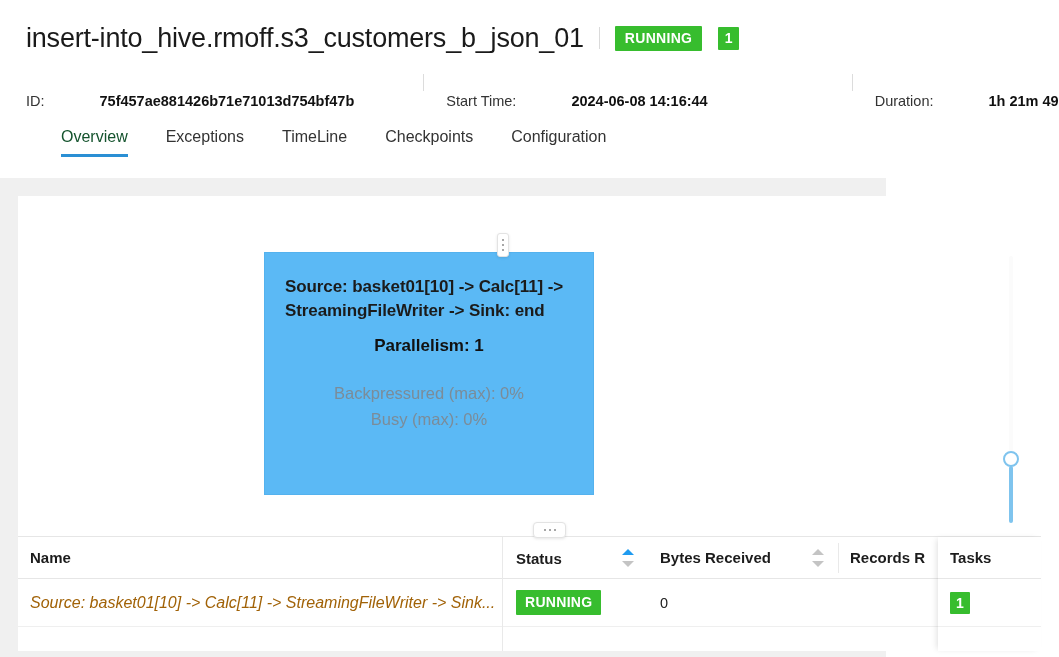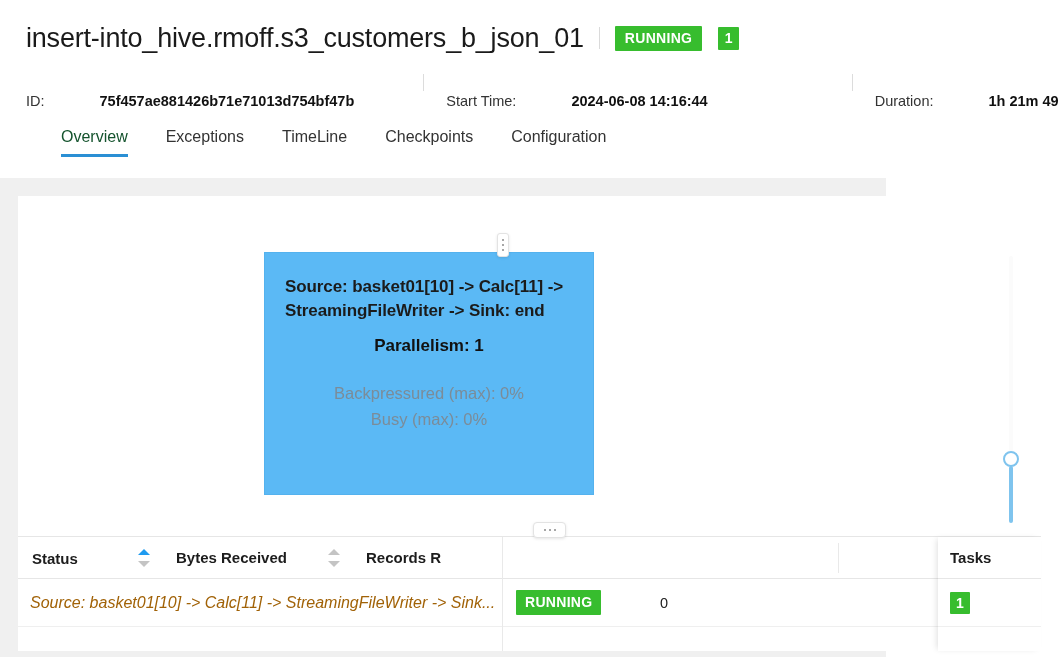--- a/index.html
+++ b/index.html
@@ -495,20 +495,23 @@
         <i></i>
       </div>
 
       <div class="data-table">
 
         <div class="colsep sep-name"></div>
         <div class="colsep sep-bytes"></div>
         <div class="colsep sep-records"></div>
 
         <div class="thead">
+          <div class="col-name">
+            <span class="th-text">Name</span>
+          </div>
 
           <div class="col-status">
             <span class="th-text">Status</span>
             <span class="sort-icon asc">
               <span class="up"></span>
               <span class="dn"></span>
             </span>
           </div>
 
           <div class="col-bytes">

